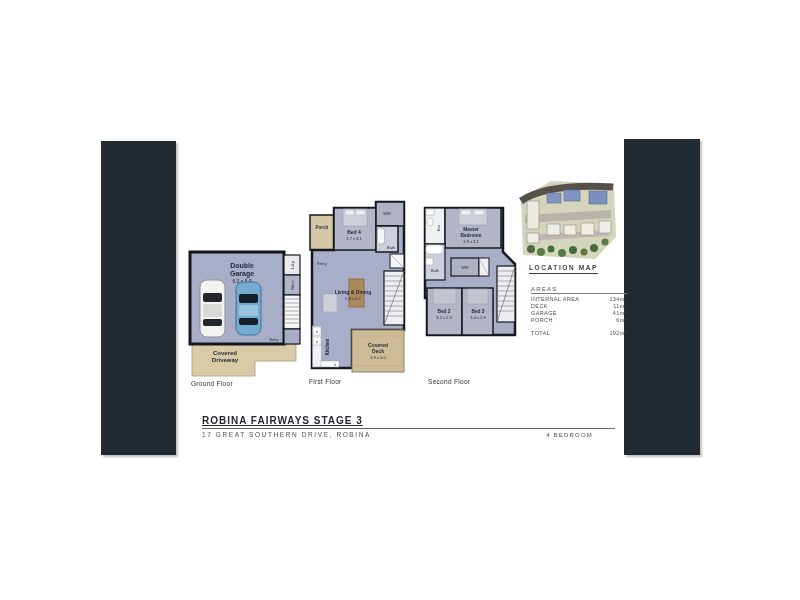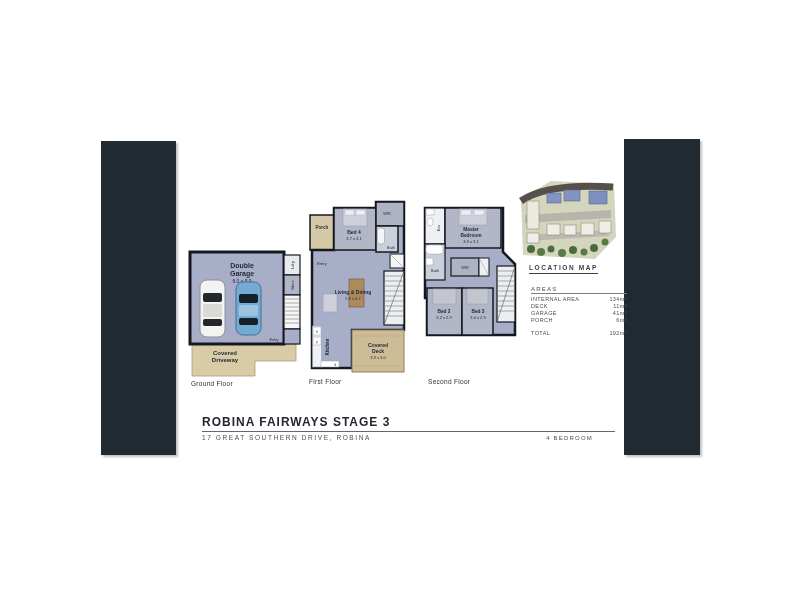--- a/index.html
+++ b/index.html
@@ -24,21 +24,21 @@
     color:#3a3f46;border-bottom:1px solid #3a3f46;padding-bottom:2px;font-weight:bold;}
 
   #areas{left:531px;top:286px;width:96px;color:#4b5056;}
   #areas .hdr{font-size:6px;letter-spacing:1.2px;border-bottom:1px solid #7a7f85;
     padding-bottom:1px;margin-bottom:2px;}
   #areas .row{display:flex;justify-content:space-between;font-size:5.5px;
     letter-spacing:.4px;line-height:7px;}
   #areas .total{margin-top:6px;}
 
   #title-block{left:202px;top:415px;width:413px;}
-  #title-block .title{font-size:12px;font-weight:bold;letter-spacing:1px;color:#23272e;}
+  #title-block .title{font-size:10px;font-weight:bold;letter-spacing:1px;color:#23272e;text-decoration:underline;}
   #title-block .rule{border-top:1px solid #63686e;margin:2px 0 2px 0;}
   #title-block .subrow{display:flex;justify-content:space-between;align-items:baseline;}
   #title-block .address{font-size:6.5px;letter-spacing:1.6px;color:#4b5056;}
   #title-block .bedrooms{font-size:6px;letter-spacing:1.2px;color:#4b5056;padding-right:22px;}
 
   svg text{font-family:"Liberation Sans",sans-serif;fill:#1f2736;}
   .room-name{font-weight:bold;}
 </style>
 </head>
 <body>

